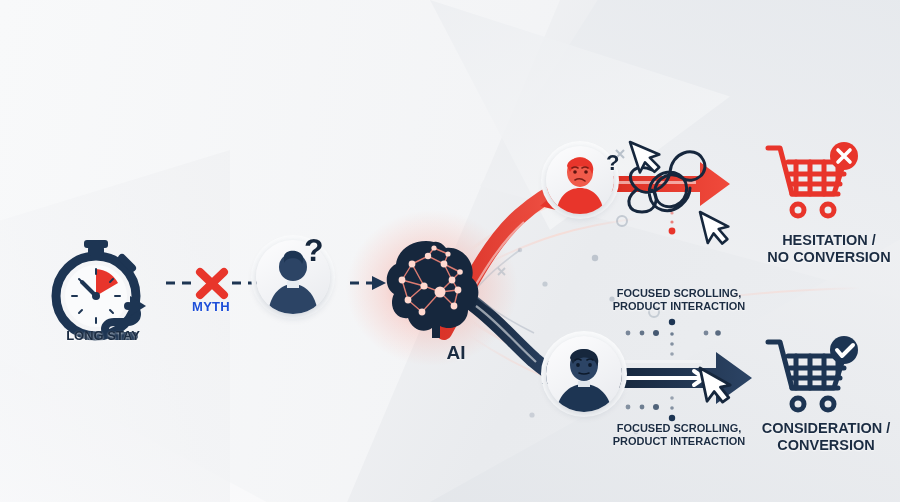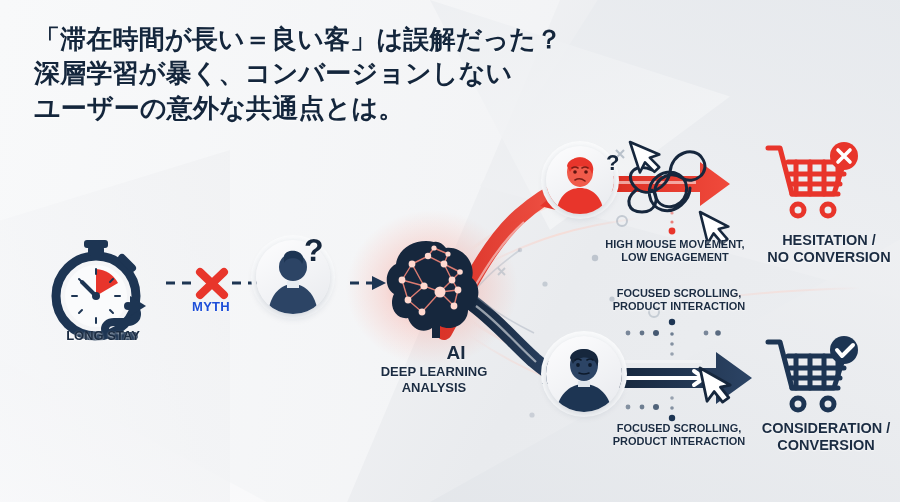--- a/index.html
+++ b/index.html
@@ -76,23 +76,20 @@
 <div id="stage">
 
   <div class="bg-base"></div>
   <div class="facet f1"></div>
   <div class="facet f2"></div>
   <div class="facet f3"></div>
   <div class="facet f4"></div>
   <div class="facet f5"></div>
   <div class="facet f6"></div>
 
-  <div class="headline">「滞在時間が長い＝良い客」は誤解だった？
-深層学習が暴く、コンバージョンしない
-ユーザーの意外な共通点とは。</div>
 
   <svg class="lyr" viewBox="0 0 900 502">
     <defs>
       <linearGradient id="redGrad" x1="0" y1="0" x2="1" y2="0">
         <stop offset="0" stop-color="#d92b20"></stop>
         <stop offset="1" stop-color="#f04a3c"></stop>
       </linearGradient>
       <linearGradient id="navyGrad" x1="0" y1="0" x2="1" y2="0">
         <stop offset="0" stop-color="#16273d"></stop>
         <stop offset="1" stop-color="#2c4465"></stop>
@@ -339,25 +336,21 @@
     <circle cx="32" cy="70" r="6" fill="none" stroke="#1d3553" stroke-width="5"></circle>
     <circle cx="62" cy="70" r="6" fill="none" stroke="#1d3553" stroke-width="5"></circle>
     <circle cx="78" cy="16" r="14" fill="#1d3553"></circle>
     <path d="M71 16 l5 6 l11 -11" stroke="#fff" stroke-width="4" fill="none" stroke-linecap="round" stroke-linejoin="round"></path>
   </svg>
 
   <div class="cap" style="left:42px;top:328px;width:122px;font-size:13px">LONG STAY</div>
 
 
   <div class="cap" style="left:404px;top:342px;width:104px;font-size:19px">AI</div>
-  <div class="cap" style="left:362px;top:364px;width:144px;font-size:13px">DEEP LEARNING
-ANALYSIS</div>
-
-  <div class="cap" style="left:600px;top:238px;width:150px;font-size:11px">HIGH MOUSE MOVEMENT,
-LOW ENGAGEMENT</div>
+
 
   <div class="cap" style="left:757px;top:232px;width:144px;font-size:14.5px">HESITATION /
 NO CONVERSION</div>
 
   <div class="cap" style="left:604px;top:287px;width:150px;font-size:11px">FOCUSED SCROLLING,
 PRODUCT INTERACTION</div>
 
   <div class="cap" style="left:604px;top:422px;width:150px;font-size:11px">FOCUSED SCROLLING,
 PRODUCT INTERACTION</div>
 

